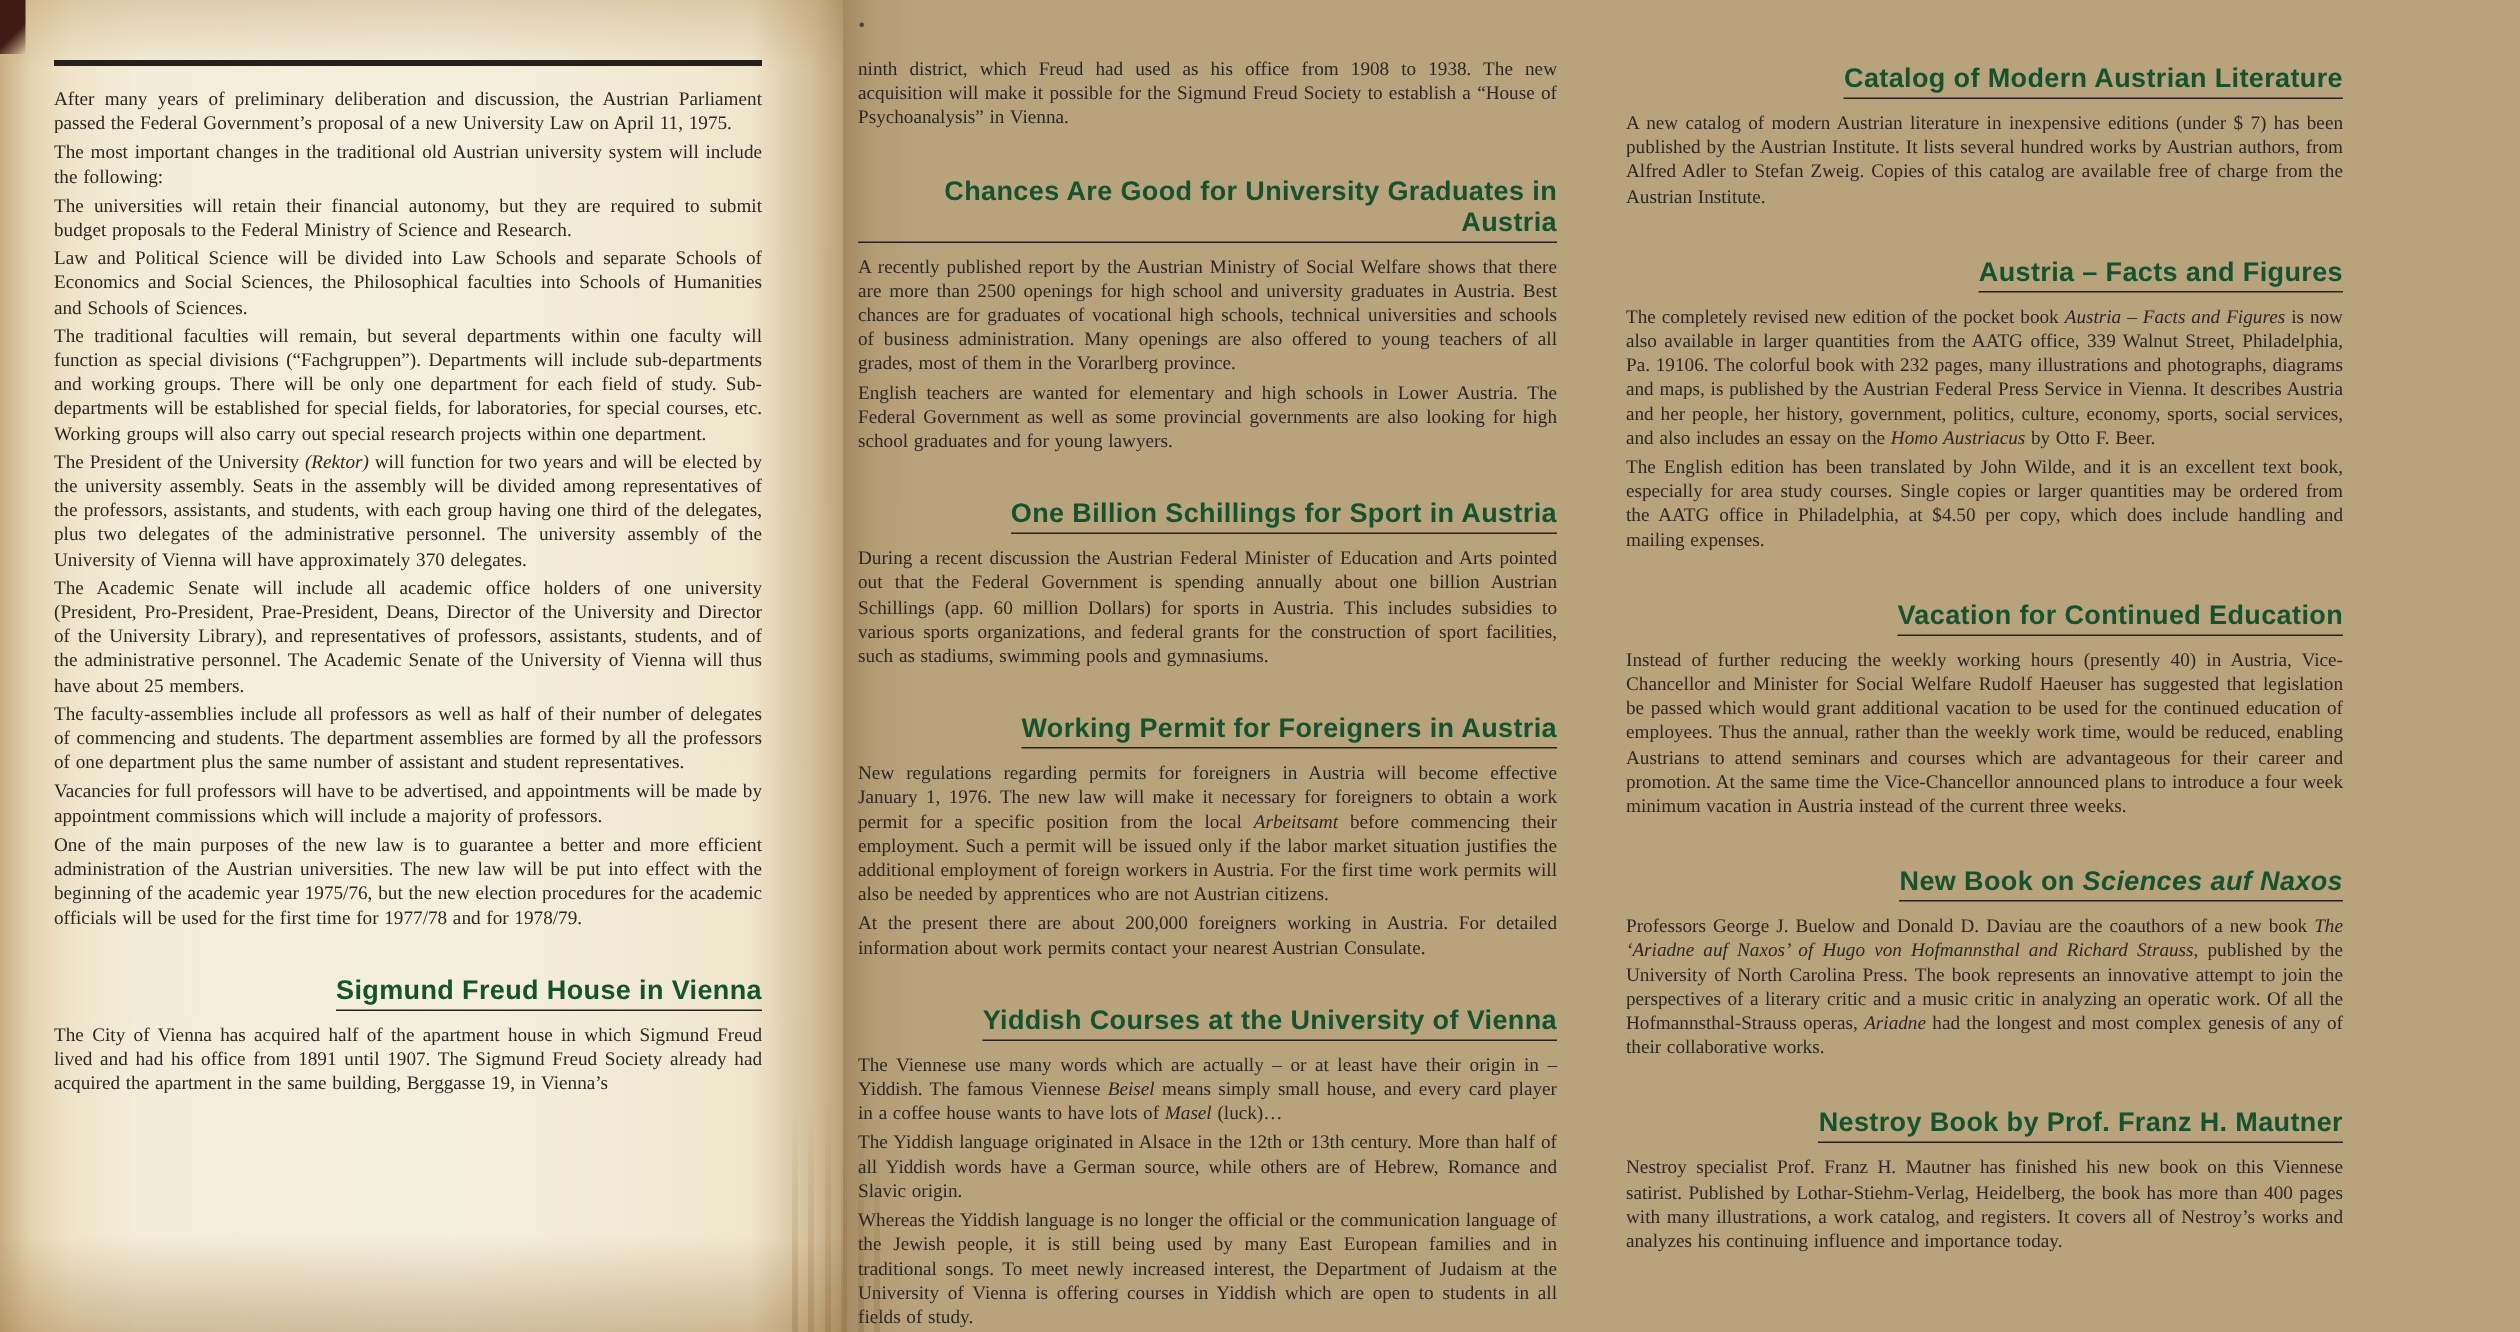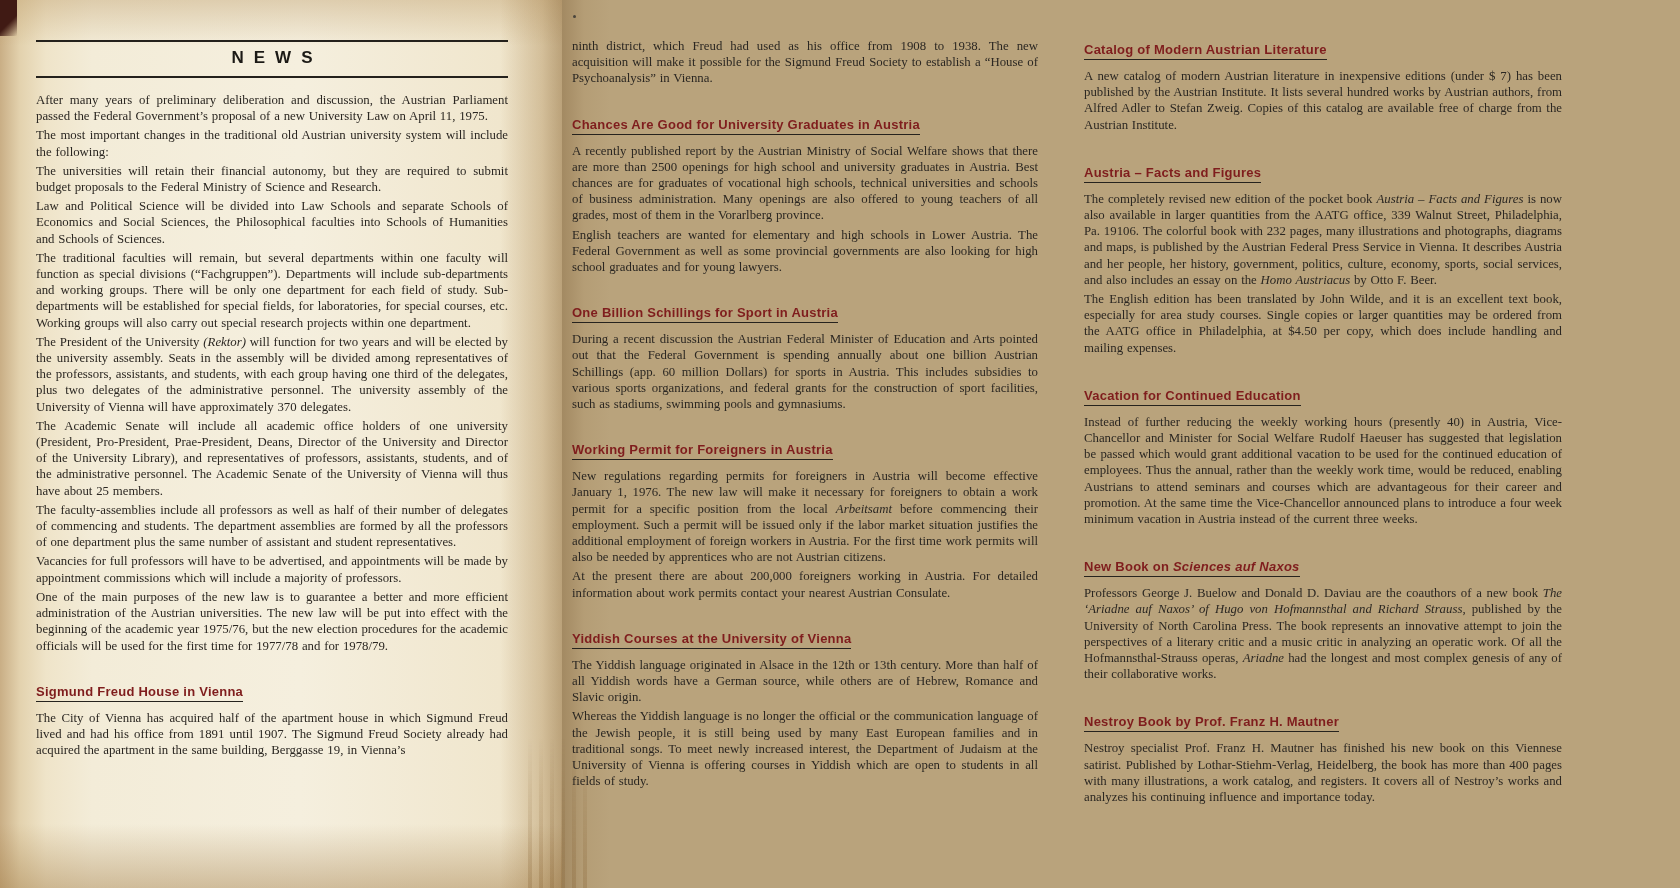--- a/index.html
+++ b/index.html
@@ -53,21 +53,21 @@
     text-align:center;color:#1c1a16;padding:6px 0 8px;
   }
   
   .article{margin-top:30px;}
   .article.first{margin-top:0;}
   .col-3 .article{margin-top:32px;}
   .col-3 .article.first{margin-top:0;}
   .headline{
     margin:0 0 8px 0;
     font-family:"Liberation Sans","DejaVu Sans",sans-serif;
-    font-weight:700;font-size:13px;letter-spacing:.25px;color:#7f1d1d;
+    font-weight:700;font-size:18px;letter-spacing:.25px;color:#14532d;text-align:right;
   }
   .headline span{display:inline-block;border-bottom:1.8px solid #26231e;padding-bottom:2px;}
   .article p{
     margin:0;text-align:justify;
     font-size:12.8px;line-height:16.2px;word-spacing:.6px;
     hyphens:auto;-webkit-hyphens:auto;
   }
   .article p + p{margin-top:3px;}
 </style>
 </head>
@@ -79,21 +79,20 @@
   <div class="page-right"></div>
   <div class="gutter-shade"></div>
   <div class="curl-streaks"></div>
   <div class="corner-dark"></div>
   <div class="ink-speck"></div>
 
   <div class="col col-1">
 
     <div class="masthead">
       <div class="rule"></div>
-      <div class="news-title">NEWS</div>
       <div class="rule"></div>
     </div>
 
     <article class="article first">
       <p>After many years of preliminary deliberation and discussion, the Austrian Parliament passed the Federal Government’s proposal of a new University Law on April 11, 1975.</p>
       <p>The most important changes in the traditional old Austrian university system will include the following:</p>
       <p>The universities will retain their financial autonomy, but they are required to submit budget proposals to the Federal Ministry of Science and Research.</p>
       <p>Law and Political Science will be divided into Law Schools and separate Schools of Economics and Social Sciences, the Philosophical faculties into Schools of Humanities and Schools of Sciences.</p>
       <p>The traditional faculties will remain, but several departments within one faculty will function as special divisions (“Fachgruppen”). Departments will include sub-departments and working groups. There will be only one department for each field of study. Sub-departments will be established for special fields, for laboratories, for special courses, etc. Working groups will also carry out special research projects within one department.</p>
       <p>The President of the University <i>(Rektor)</i> will function for two years and will be elected by the university assembly. Seats in the assembly will be divided among representatives of the professors, assistants, and students, with each group having one third of the delegates, plus two delegates of the administrative personnel. The university assembly of the University of Vienna will have approximately 370 delegates.</p>
@@ -127,20 +126,21 @@
     </article>
 
     <article class="article">
       <h2 class="headline"><span>Working Permit for Foreigners in Austria</span></h2>
       <p>New regulations regarding permits for foreigners in Austria will become effective January 1, 1976. The new law will make it necessary for foreigners to obtain a work permit for a specific position from the local <i>Arbeitsamt</i> before commencing their employment. Such a permit will be issued only if the labor market situation justifies the additional employment of foreign workers in Austria. For the first time work permits will also be needed by apprentices who are not Austrian citizens.</p>
       <p>At the present there are about 200,000 foreigners working in Austria. For detailed information about work permits contact your nearest Austrian Consulate.</p>
     </article>
 
     <article class="article">
       <h2 class="headline"><span>Yiddish Courses at the University of Vienna</span></h2>
+      <p>The Viennese use many words which are actually – or at least have their origin in – Yiddish. The famous Viennese <i>Beisel</i> means simply small house, and every card player in a coffee house wants to have lots of <i>Masel</i> (luck)…</p>
       <p>The Yiddish language originated in Alsace in the 12th or 13th century. More than half of all Yiddish words have a German source, while others are of Hebrew, Romance and Slavic origin.</p>
       <p>Whereas the Yiddish language is no longer the official or the communication language of the Jewish people, it is still being used by many East European families and in traditional songs. To meet newly increased interest, the Department of Judaism at the University of Vienna is offering courses in Yiddish which are open to students in all fields of study.</p>
     </article>
   </div>
 
   <div class="col col-3">
 
     <article class="article first">
       <h2 class="headline"><span>Catalog of Modern Austrian Literature</span></h2>
       <p>A new catalog of modern Austrian literature in inexpensive editions (under $ 7) has been published by the Austrian Institute. It lists several hundred works by Austrian authors, from Alfred Adler to Stefan Zweig. Copies of this catalog are available free of charge from the Austrian Institute.</p>

